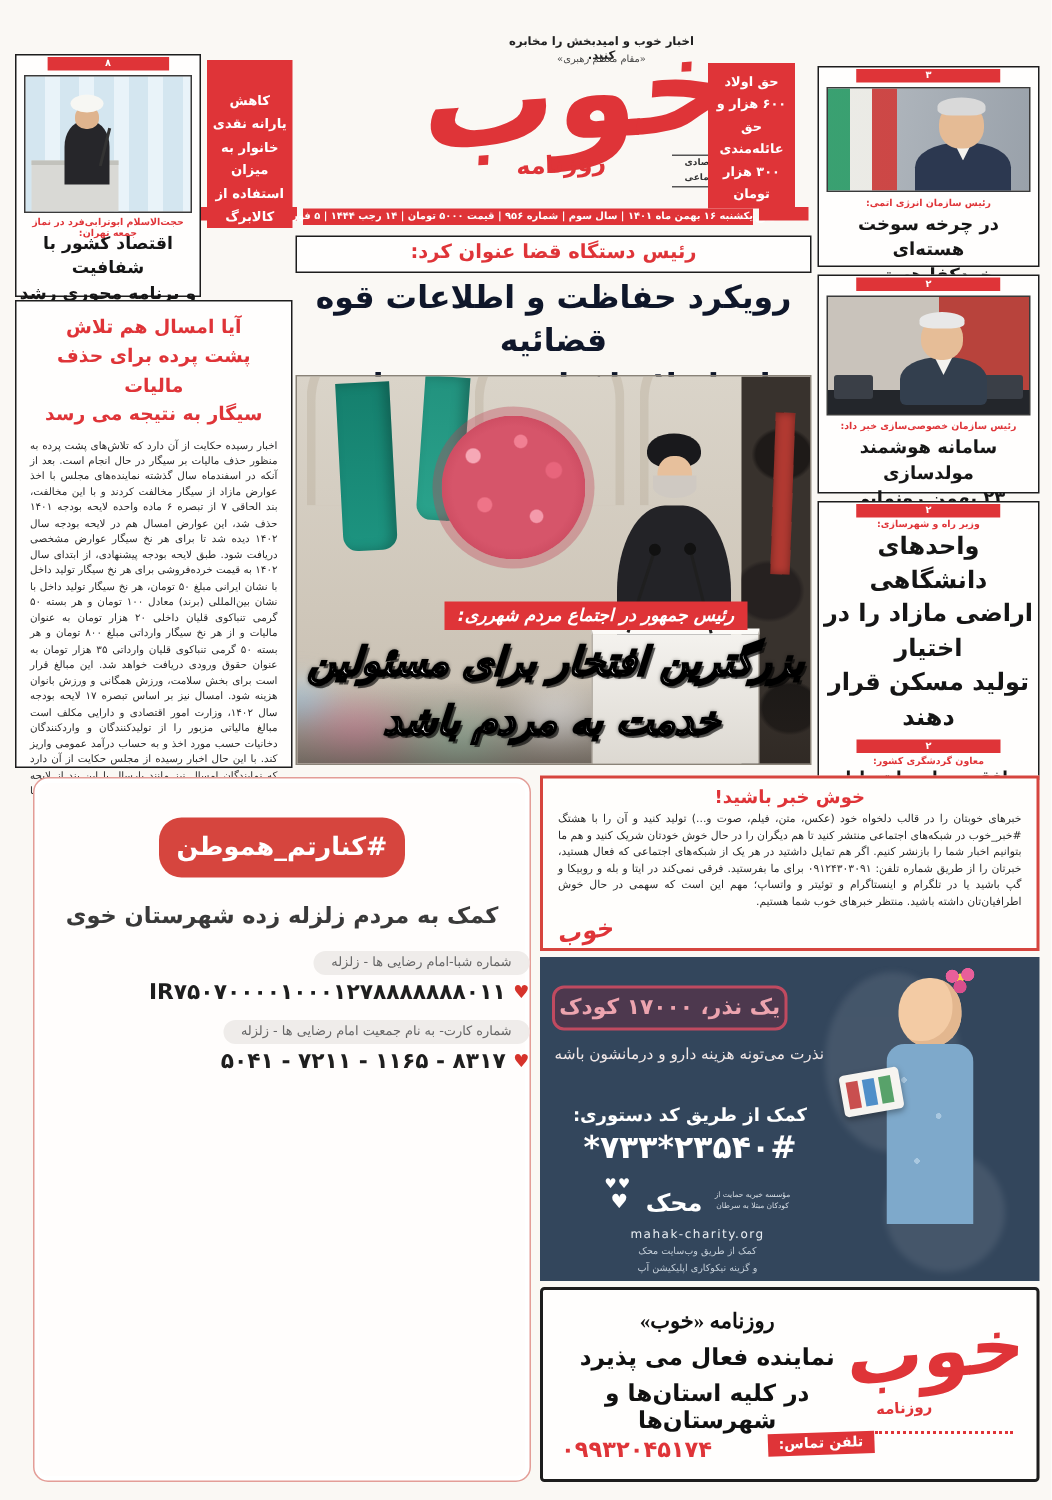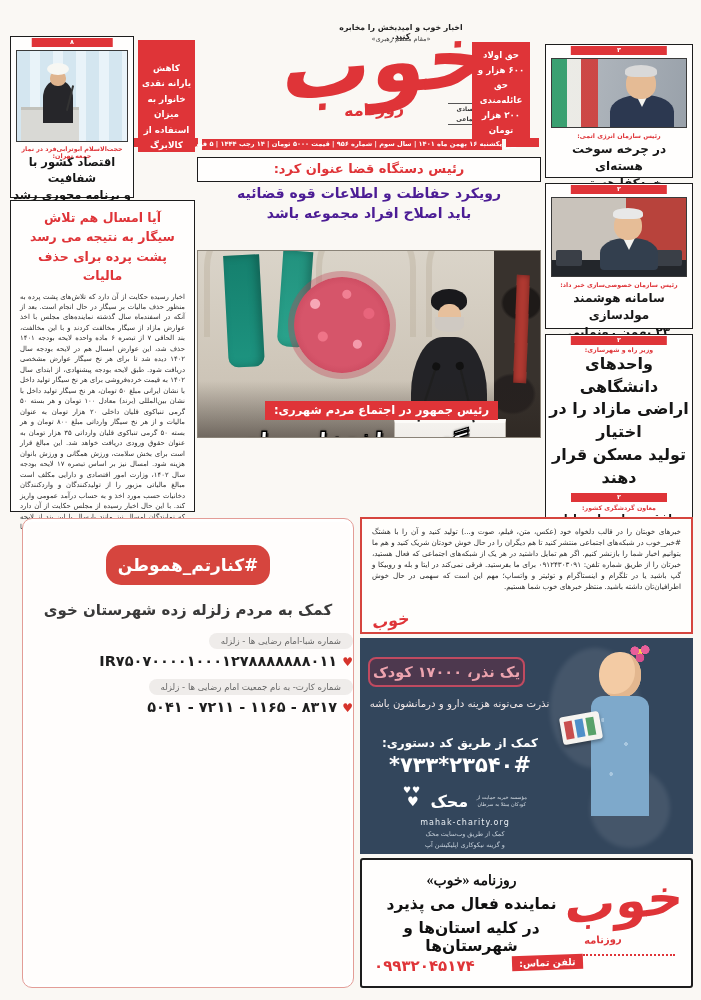--- a/index.html
+++ b/index.html
@@ -20,22 +20,22 @@
 
   
   .logo-big { position:absolute; left:330px; top:2px; width:160px; height:122px; color:#df3438; font-weight:bold; font-size:88px; line-height:118px; text-align:center; transform:skewX(-7deg) rotate(-4deg); }
   .logo-sub { position:absolute; left:338px; top:100px; width:72px; color:#df3438; font-weight:bold; font-size:16px; transform:rotate(-3deg); text-align:center; }
   .logo-tags { position:absolute; left:448px; top:103px; width:42px; font-size:6px; color:#333; text-align:center; font-weight:bold; line-height:1.7; border-top:1px solid #555; border-bottom:1px solid #555; }
   .datebar { position:absolute; background:#df3438; }
   .datestrip { position:absolute; left:202px; top:139px; width:300px; height:11px; background:#df3438; color:#fff; font-size:6.6px; font-weight:bold; line-height:11px; text-align:center; white-space:nowrap; }
 
   
   .lead-kicker-box { position:absolute; left:197px; top:157px; width:344px; height:25px; background:#fffefd; border:1.6px solid #1d1d1d; color:#df3438; font-weight:bold; font-size:13px; line-height:22px; text-align:center; }
-  .lead-headline { position:absolute; left:197px; top:184px; width:344px; text-align:center; font-weight:bold; font-size:14px; line-height:1.4; color:#4c1d95; }
-  .lead-photo { position:absolute; left:197px; top:250px; width:344px; height:188px; overflow:hidden; border:1px solid #8a8378; background:linear-gradient(#dad4c9,#cfc7ba 60%,#c6bdb0); }
+  .lead-headline { position:absolute; left:197px; top:184px; width:344px; text-align:center; font-weight:bold; font-size:21px; line-height:1.4; color:#0f172a; }
+  .lead-photo { position:absolute; left:197px; top:250px; width:344px; height:260px; overflow:hidden; border:1px solid #8a8378; background:linear-gradient(#dad4c9,#cfc7ba 60%,#c6bdb0);font-style:italic; }
   .ov-kicker { position:absolute; right:42px; top:150px; background:#df3438; color:#fff; font-weight:bold; font-size:11.5px; padding:2px 9px 3px; z-index:6; }
   .ov-headline { position:absolute; left:0; right:0; top:172px; z-index:6; text-align:center; font-weight:bold; font-size:26px; line-height:1.5; color:#fff; transform:skewX(-4deg); -webkit-text-stroke:1.4px #000; text-shadow:0 0 3px rgba(0,0,0,.85), 2px 2px 0 rgba(0,0,0,.6); }
 
   
   .arch { position:absolute; top:-34px; width:100px; height:120px; border:6px solid #bdb2a0; border-bottom:none; border-radius:52px 52px 0 0; opacity:.45; }
   .gflag { position:absolute; border-radius:0 0 10px 10px; box-shadow:inset -4px 0 8px rgba(0,0,0,.25); }
   .wreath { position:absolute; left:96px; top:26px; width:96px; height:96px; border-radius:50%;
     background: radial-gradient(10px 10px at 22% 28%, #f6a8b6 0 45%, transparent 55%),
       radial-gradient(9px 9px at 55% 18%, #f18093 0 45%, transparent 55%),
       radial-gradient(11px 11px at 78% 38%, #e8657c 0 45%, transparent 55%),
@@ -188,22 +188,22 @@
     <div class="ov-kicker">رئیس جمهور در اجتماع مردم شهرری:</div>
     <div class="ov-headline">
       <div>بزرگترین افتخار برای مسئولین</div>
       <div>خدمت به مردم باشد</div>
     </div>
   </div>
 
   <div class="box" style="left:10px; top:200px; width:185px; height:312px; padding:7px 9px;">
     <div class="cig-title">
       <div>آیا امسال هم تلاش</div>
+      <div>پشت پرده برای حذف مالیات</div>
       <div>سیگار به نتیجه می رسد</div>
-      <div>پشت پرده برای حذف مالیات</div>
     </div>
     <div class="cig-body">اخبار رسیده حکایت از آن دارد که تلاش‌های پشت پرده به منظور حذف مالیات بر سیگار در حال انجام است. بعد از آنکه در اسفندماه سال گذشته نماینده‌های مجلس با اخذ عوارض مازاد از سیگار مخالفت کردند و با این مخالفت، بند الحاقی ۷ از تبصره ۶ ماده واحده لایحه بودجه ۱۴۰۱ حذف شد، این عوارض امسال هم در لایحه بودجه سال ۱۴۰۲ دیده شد تا برای هر نخ سیگار عوارض مشخصی دریافت شود. طبق لایحه بودجه پیشنهادی، از ابتدای سال ۱۴۰۲ به قیمت خرده‌فروشی برای هر نخ سیگار تولید داخل با نشان ایرانی مبلغ ۵۰ تومان، هر نخ سیگار تولید داخل با نشان بین‌المللی (برند) معادل ۱۰۰ تومان و هر بسته ۵۰ گرمی تنباکوی قلیان داخلی ۲۰ هزار تومان به عنوان مالیات و از هر نخ سیگار وارداتی مبلغ ۸۰۰ تومان و هر بسته ۵۰ گرمی تنباکوی قلیان وارداتی ۳۵ هزار تومان به عنوان حقوق ورودی دریافت خواهد شد. این مبالغ قرار است برای بخش سلامت، ورزش همگانی و ورزش بانوان هزینه شود. امسال نیز بر اساس تبصره ۱۷ لایحه بودجه سال ۱۴۰۲، وزارت امور اقتصادی و دارایی مکلف است مبالغ مالیاتی مزبور را از تولیدکنندگان و واردکنندگان دخانیات حسب مورد اخذ و به حساب درآمد عمومی واریز کند. با این حال اخبار رسیده از مجلس حکایت از آن دارد که نمایندگان امسال نیز مانند پارسال با این بند از لایحه مخالفت کرده و امسال عوارض بر سیگار را رد کرده‌اند. با توجه به مخالفت چندباره با افزایش عوارض محصولات...</div>
     <div class="cig-more">ادامه در صفحه ۴</div>
   </div>
 
   <div class="box" style="left:545px; top:44px; width:148px; height:134px;">
     <div class="tab">۳</div>
     <div class="photo" style="left:5px; right:5px; top:13px; height:70px; background:linear-gradient(100deg,#b7bdc3,#99a1aa);">
       <div class="ph-flag"></div>
       <div class="suit" style="left:58px; top:36px; width:64px; height:36px;"></div>
@@ -267,20 +267,21 @@
     </div>
     <div class="sol-row" style="top:156px;"><span class="pill">شماره کارت- به نام جمعیت امام رضایی ها - زلزله</span></div>
     <div class="sol-row" style="top:178px;">
       <span class="mini-heart">♥</span>
       <span class="sol-num ltr">۵۰۴۱ - ۷۲۱۱ - ۱۱۶۵ - ۸۳۱۷</span>
     </div>
 
   </div>
 
   <div class="gn-box">
+    <div class="gn-title">خوش خبر باشید!</div>
     <div class="gn-body">خبرهای خوبتان را در قالب دلخواه خود (عکس، متن، فیلم، صوت و...) تولید کنید و آن را با هشتگ #خبر_خوب در شبکه‌های اجتماعی منتشر کنید تا هم دیگران را در حال خوش خودتان شریک کنید و هم ما بتوانیم اخبار شما را بازنشر کنیم. اگر هم تمایل داشتید در هر یک از شبکه‌های اجتماعی که فعال هستید، خبرتان را از طریق شماره تلفن: ۰۹۱۲۴۳۰۳۰۹۱ برای ما بفرستید. فرقی نمی‌کند در ایتا و بله و روبیکا و گپ باشید یا در تلگرام و اینستاگرام و توئیتر و واتساپ؛ مهم این است که سهمی در حال خوش اطرافیان‌تان داشته باشید. منتظر خبرهای خوب شما هستیم.</div>
     <div class="gn-logo">خوب</div>
   </div>
 
   <div class="mahak">
     <div class="mk-ghost" style="left:190px; top:10px; width:90px; height:120px;"></div>
     <div class="mk-ghost" style="left:230px; top:130px; width:80px; height:80px;"></div>
     <div class="mk-head"></div>
     <div class="mk-flower"></div>
     <div class="mk-shirt"></div>

